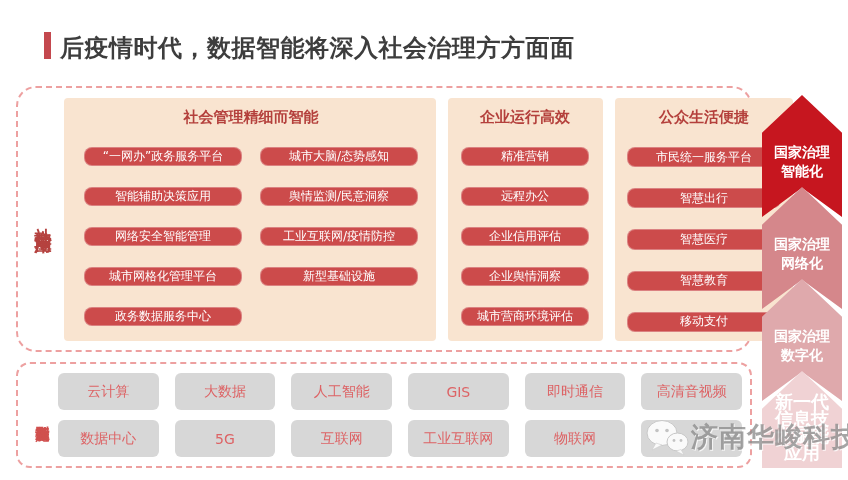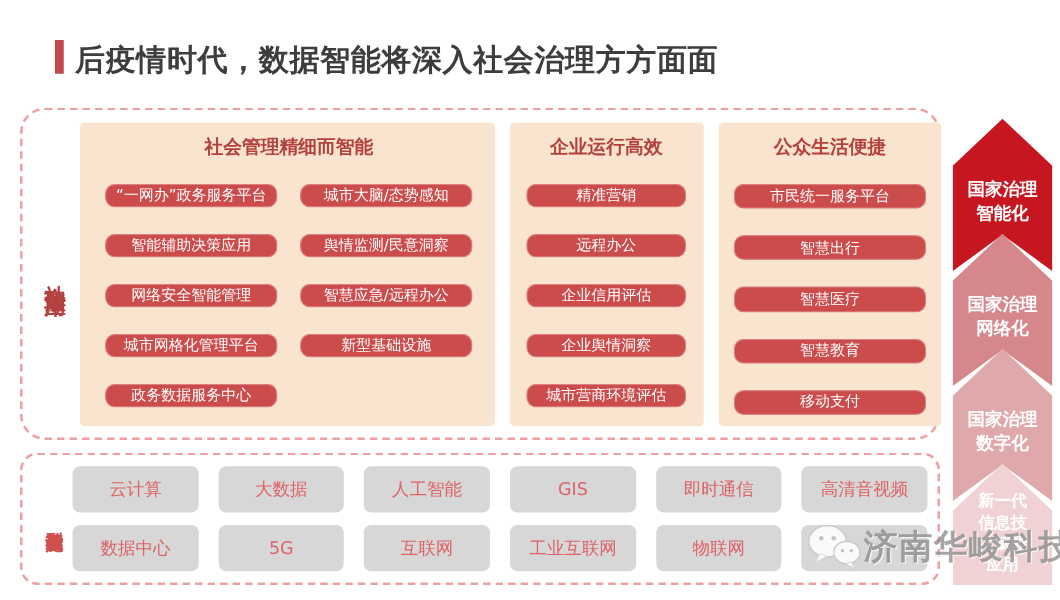--- a/index.html
+++ b/index.html
@@ -19,21 +19,21 @@
 
   
   .vlabel{display:flex;align-items:center;justify-content:center;
     writing-mode:vertical-rl;text-orientation:upright;font-weight:bold;}
   .vlabel-main{width:40px;font-size:17px;color:#b5423f;letter-spacing:2px;}
   .vlabel-infra{width:30px;font-size:14px;color:#d0504e;letter-spacing:.5px;}
 
   
   .panels{display:flex;gap:12px;flex:1;}
   .panel{background:#f9e4d0;border-radius:4px;display:flex;flex-direction:column;box-sizing:border-box;}
-  .panel-1{width:332px;padding:8px 18px 26px 20px;}
+  .panel-1{width:372px;padding:8px 18px 26px 20px;}
   .panel-2{width:155px;padding:8px 14px 16px 13px;}
   .panel-3{width:178px;padding:8px 12px 9px 12px;}
   .panel-header{text-align:center;font-size:15px;font-weight:bold;color:#b4403c;margin:2px 0 8px 0;}
   .chips{flex:1;display:grid;grid-template-rows:repeat(5,1fr);gap:9px 18px;}
   .chips-2col{grid-template-columns:1fr 1fr;}
   .chip{background:#cc4b4b;border:1px solid rgba(255,255,255,.3);border-radius:8px;color:#fff;
     font-size:12px;display:flex;align-items:center;justify-content:center;text-align:center;
     white-space:nowrap;overflow:hidden;margin-top:12px;}
 
   
@@ -46,21 +46,21 @@
   .chev{width:80px;height:122px;display:flex;flex-direction:column;align-items:center;
     justify-content:flex-start;color:#fff;font-weight:bold;text-align:center;box-sizing:border-box;
     clip-path:polygon(50% 0,100% 31%,100% 100%,50% 76%,0 100%,0 31%);margin-top:-30px;}
   .chev:first-child{margin-top:0;}
   .chev-1{background:#c6161f;}
   .chev-2{background:#d5878b;}
   .chev-3{background:#dfa9ac;}
   .chev-4{background:#f0d2d4;height:97px;
     clip-path:polygon(50% 0,100% 39%,100% 100%,0 100%,0 39%);}
   .chev .lines{padding-top:48px;font-size:14px;line-height:19px;}
-  .chev-4 .lines{padding-top:22px;font-size:13px;line-height:17px;}
+  .chev-4 .lines{padding-top:22px;font-size:18px;line-height:17px;}
   .chev .lines span{display:block;}
 
   
   .watermark{position:absolute;left:645px;top:418px;display:flex;align-items:center;z-index:50;}
   .wm-text{font-size:27px;font-weight:bold;color:#8f8f8f;opacity:.8;letter-spacing:1px;
     text-shadow:1px 1px 0 #fff;white-space:nowrap;margin-left:2px;}
   .wm-icon{opacity:.92;}
 </style>
 </head>
 <body>
@@ -75,21 +75,21 @@
   <div class="panels">
 
     <div class="panel panel-1">
       <div class="panel-header">社会管理精细而智能</div>
       <div class="chips chips-2col">
         <div class="chip">“一网办”政务服务平台</div>
         <div class="chip">城市大脑/态势感知</div>
         <div class="chip">智能辅助决策应用</div>
         <div class="chip">舆情监测/民意洞察</div>
         <div class="chip">网络安全智能管理</div>
-        <div class="chip">智慧应急/远程办公</div>
+        <div class="chip">工业互联网/疫情防控</div>
         <div class="chip">城市网格化管理平台</div>
         <div class="chip">新型基础设施</div>
         <div class="chip">政务数据服务中心</div>
       </div>
     </div>
 
     <div class="panel panel-2">
       <div class="panel-header">企业运行高效</div>
       <div class="chips">
         <div class="chip">精准营销</div>

